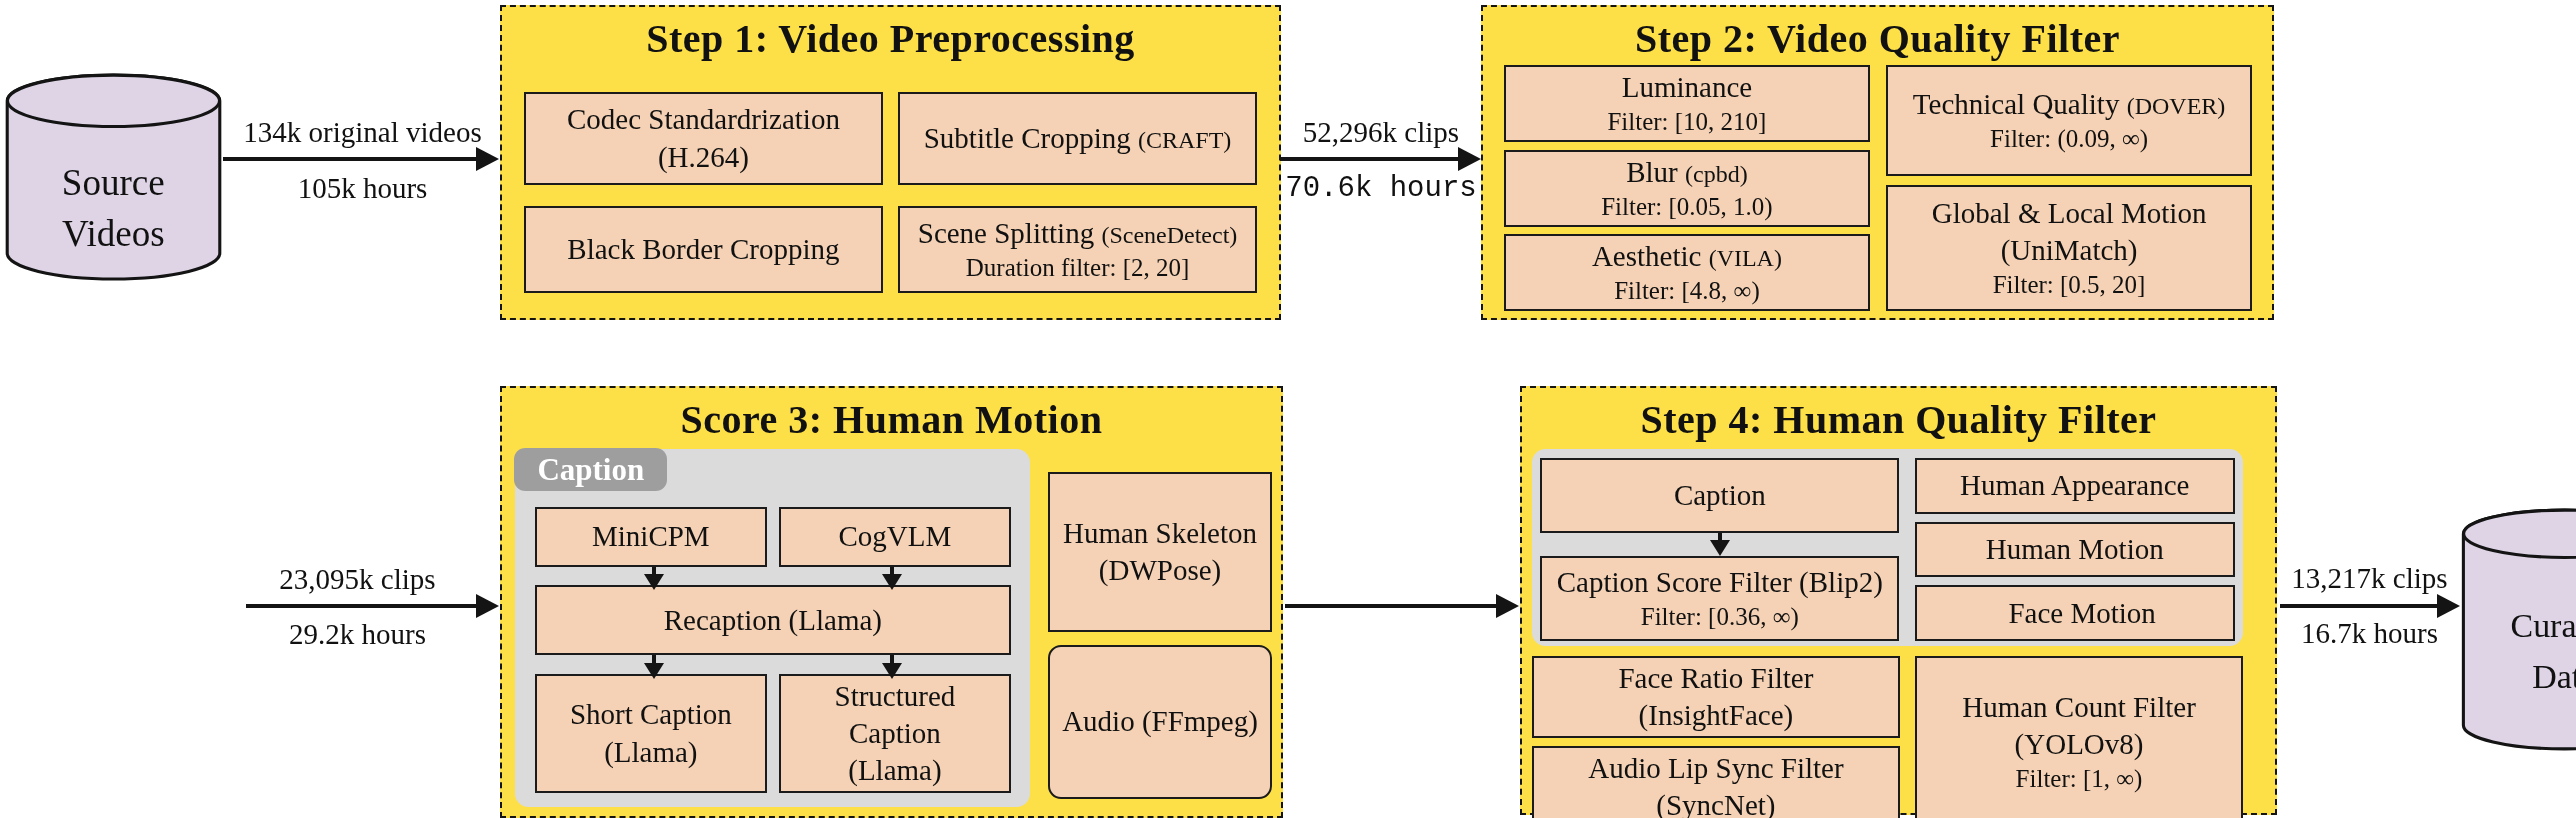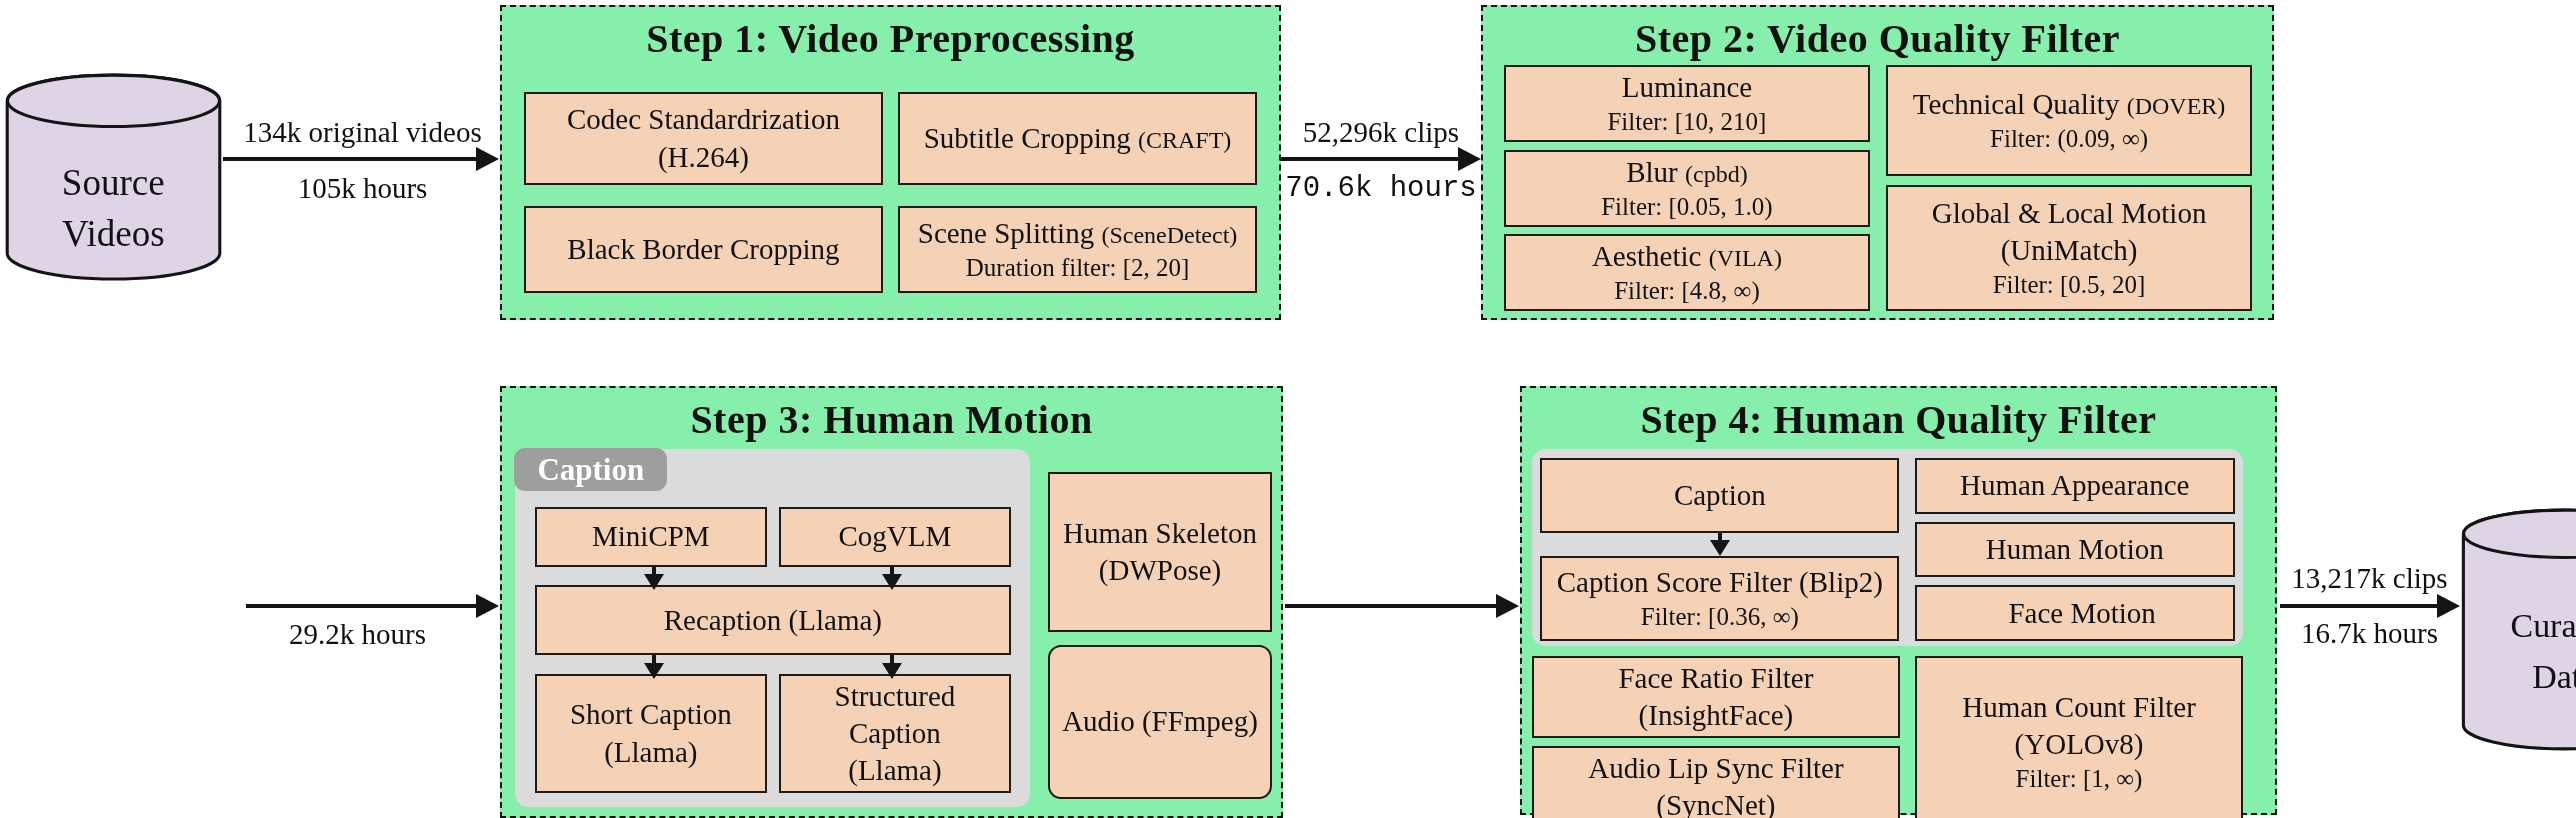--- a/index.html
+++ b/index.html
@@ -1,21 +1,21 @@
 <!DOCTYPE html>
 <html style="font-size:8.2px"><head>
 <meta charset="utf-8">
 <style>
   * { margin:0; padding:0; box-sizing:border-box; }
   html,body { background:#ffffff; }
   body { font-family:"Liberation Serif","DejaVu Serif",serif; color:#111; }
   #canvas { position:relative; width:2670px; height:819px; background:#ffffff; overflow:hidden; }
 
   
-  .panel { position:absolute; background:#86efac; border:2.6px dashed #141414; }
+  .panel { position:absolute; background:#fde047; border:2.6px dashed #141414; }
   .step-title { text-align:center; font-weight:bold; font-size:40px; padding-top:8.2px; letter-spacing:0.5px; }
 
   
   .pbox {
     background:#f5d2b5; border:2.1px solid #1b1b1b;
     display:flex; flex-direction:column; align-items:center; justify-content:center;
     text-align:center; padding:2.1px 5.2px;
   }
   .bl { font-size:29px; line-height:1.28; }
   .bl .pr { font-size:24px; }
@@ -125,24 +125,25 @@
         <div class="pbox" style="flex:1.07;">
             <div class="bl">Global &amp; Local Motion</div>
             <div class="bl">(UniMatch)</div>
             <div class="bl sub">Filter: [0.5, 20]</div>
           </div>
       </div>
     </div>
   </div>
 
   <div class="harrow" style="left:246px; top:604px; width:230px;"></div>
+  <div class="edge-label" style="left:216px; top:564px; width:283px;">23,095k clips</div>
   <div class="edge-label" style="left:216px; top:619px; width:283px;">29.2k hours</div>
 
   <div class="panel" style="left:500px; top:386px; width:783px; height:432px;">
-    <div class="step-title">Step 3: Human Motion</div>
+    <div class="step-title">Score 3: Human Motion</div>
 
     <div class="graypanel" style="left:13.4px; top:61px; width:515px; bottom:9.3px;">
       <div class="cap-tab">Caption</div>
       <div class="abs vcol" style="left:19.6px; right:19.6px; top:58px; bottom:13.4px;">
         <div class="grid2" style="column-gap:12.4px; height:75px;">
           <div class="pbox">
               <div class="bl">MiniCPM</div>
             </div>
           <div class="pbox">
               <div class="bl">CogVLM</div>

